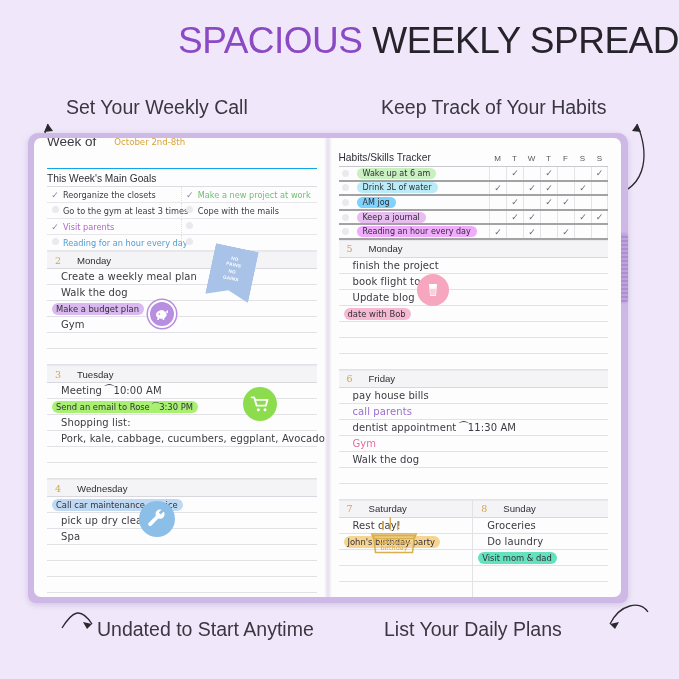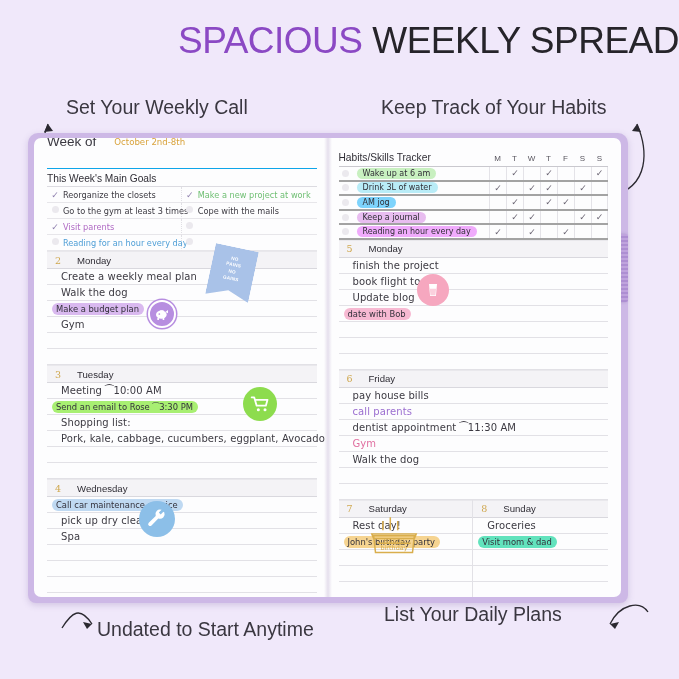--- a/index.html
+++ b/index.html
@@ -27,21 +27,21 @@
   .caption {
     position: absolute;
     font-size: 19.5px;
     color: #3a3740;
     font-weight: 300;
     white-space: nowrap;
   }
   .cap-tl { left: 66px;  top: 96px; }
   .cap-tr { left: 381px; top: 96px; }
   .cap-bl { left: 97px;  top: 618px; }
-  .cap-br { left: 384px; top: 603px; }
+  .cap-br { left: 384px; top: 618px; }
 
   .arrow-svg { position: absolute; left: 0; top: 0; width: 679px; height: 679px; pointer-events: none; }
 
   
   .notebook {
     position: absolute;
     left: 28px; top: 133px;
     width: 600px; height: 470px;
     background: #cdb8e6;
     border-radius: 10px 10px 8px 8px;
@@ -491,20 +491,23 @@
             <div>
               <div>
                 <div class="dayhead">
                   <span class="daynum">8</span>
                   <span class="dayname">Sunday</span>
                 </div>
                 <div class="rule">
                   <span class="line-text ind" style="color: rgb(60, 58, 66);">Groceries</span>
                 </div>
                 <div class="rule">
+                  <span class="line-text ind" style="color: rgb(60, 58, 66);">Do laundry</span>
+                </div>
+                <div class="rule">
                   <span class="hl" style="background: rgb(98, 227, 189); color: rgb(50, 48, 58);">Visit mom &amp; dad</span>
                 </div>
                 <div class="rule"></div>
                 <div class="rule"></div>
               </div>
             </div>
           </div>
         </div>
     </div>
 

